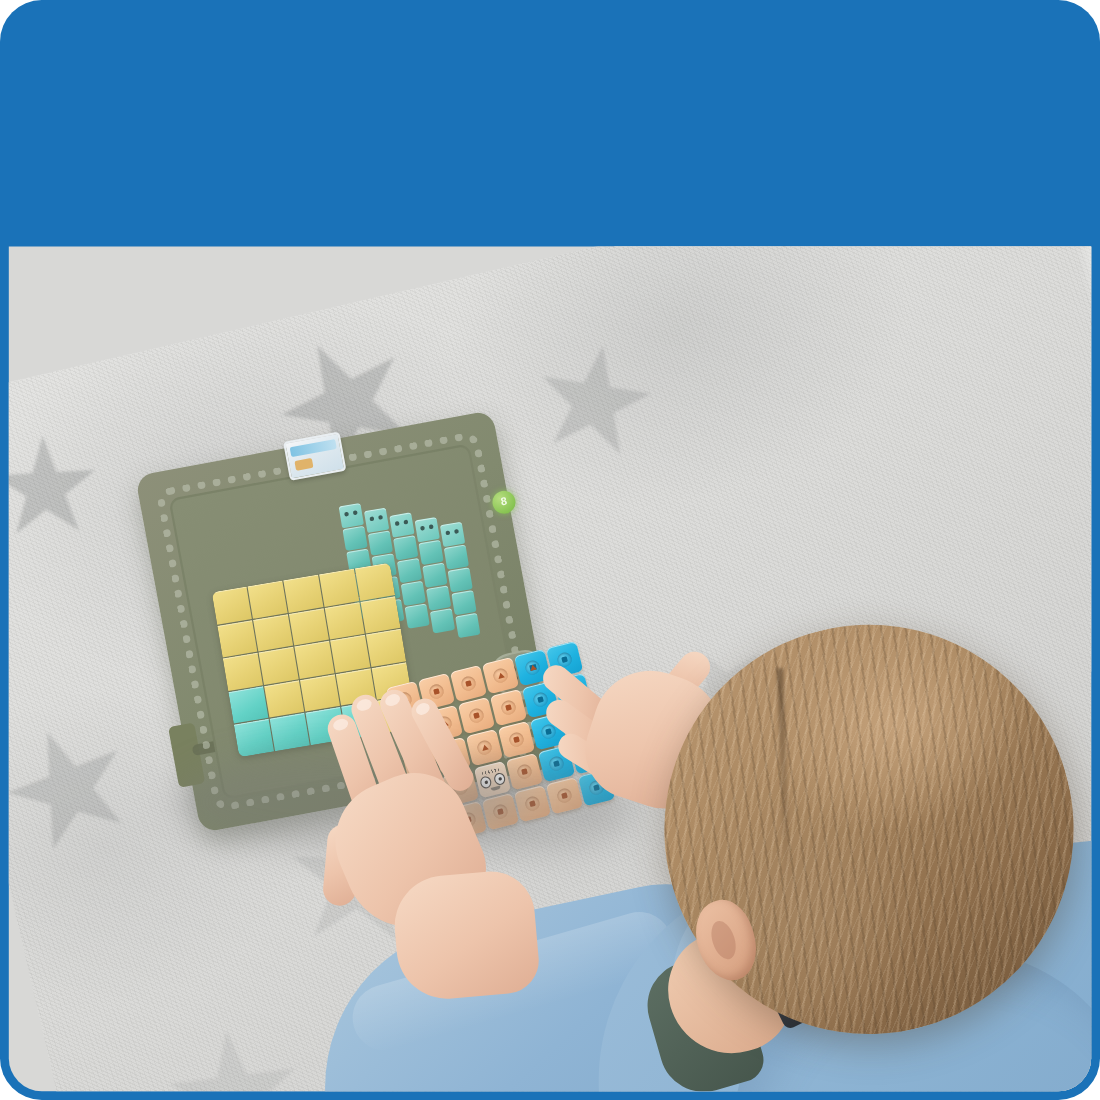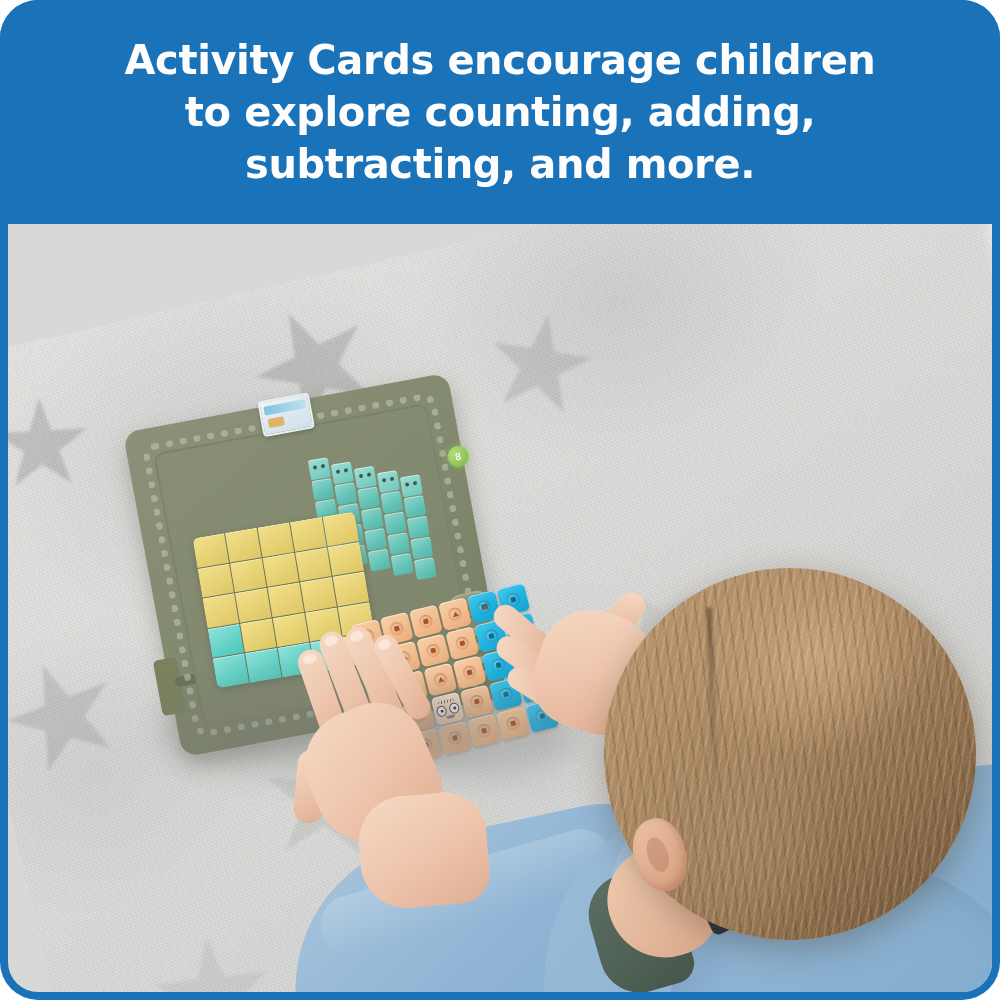--- a/index.html
+++ b/index.html
@@ -333,25 +333,20 @@
   .shadow-soft{
     position:absolute;border-radius:50%;filter:blur(16px);
     background:rgba(120,120,118,.30);z-index:2;
   }
 </style>
 </head>
 <body>
 
 <div id="card">
 
-  <div id="banner">
-    <div id="banner-text">Activity Cards encourage children
-to explore counting, adding,
-subtracting, and more.</div>
-  </div>
 
   <div id="photo">
 
     <div class="floor">
       <div class="floor-seam" style="left:40px;top:250px;width:520px;"></div>
       <div class="floor-seam" style="left:-20px;top:400px;width:560px;"></div>
       <div class="floor-seam" style="left:150px;top:30px;width:2px;height:230px;"></div>
     </div>
 
     <div class="rug">

